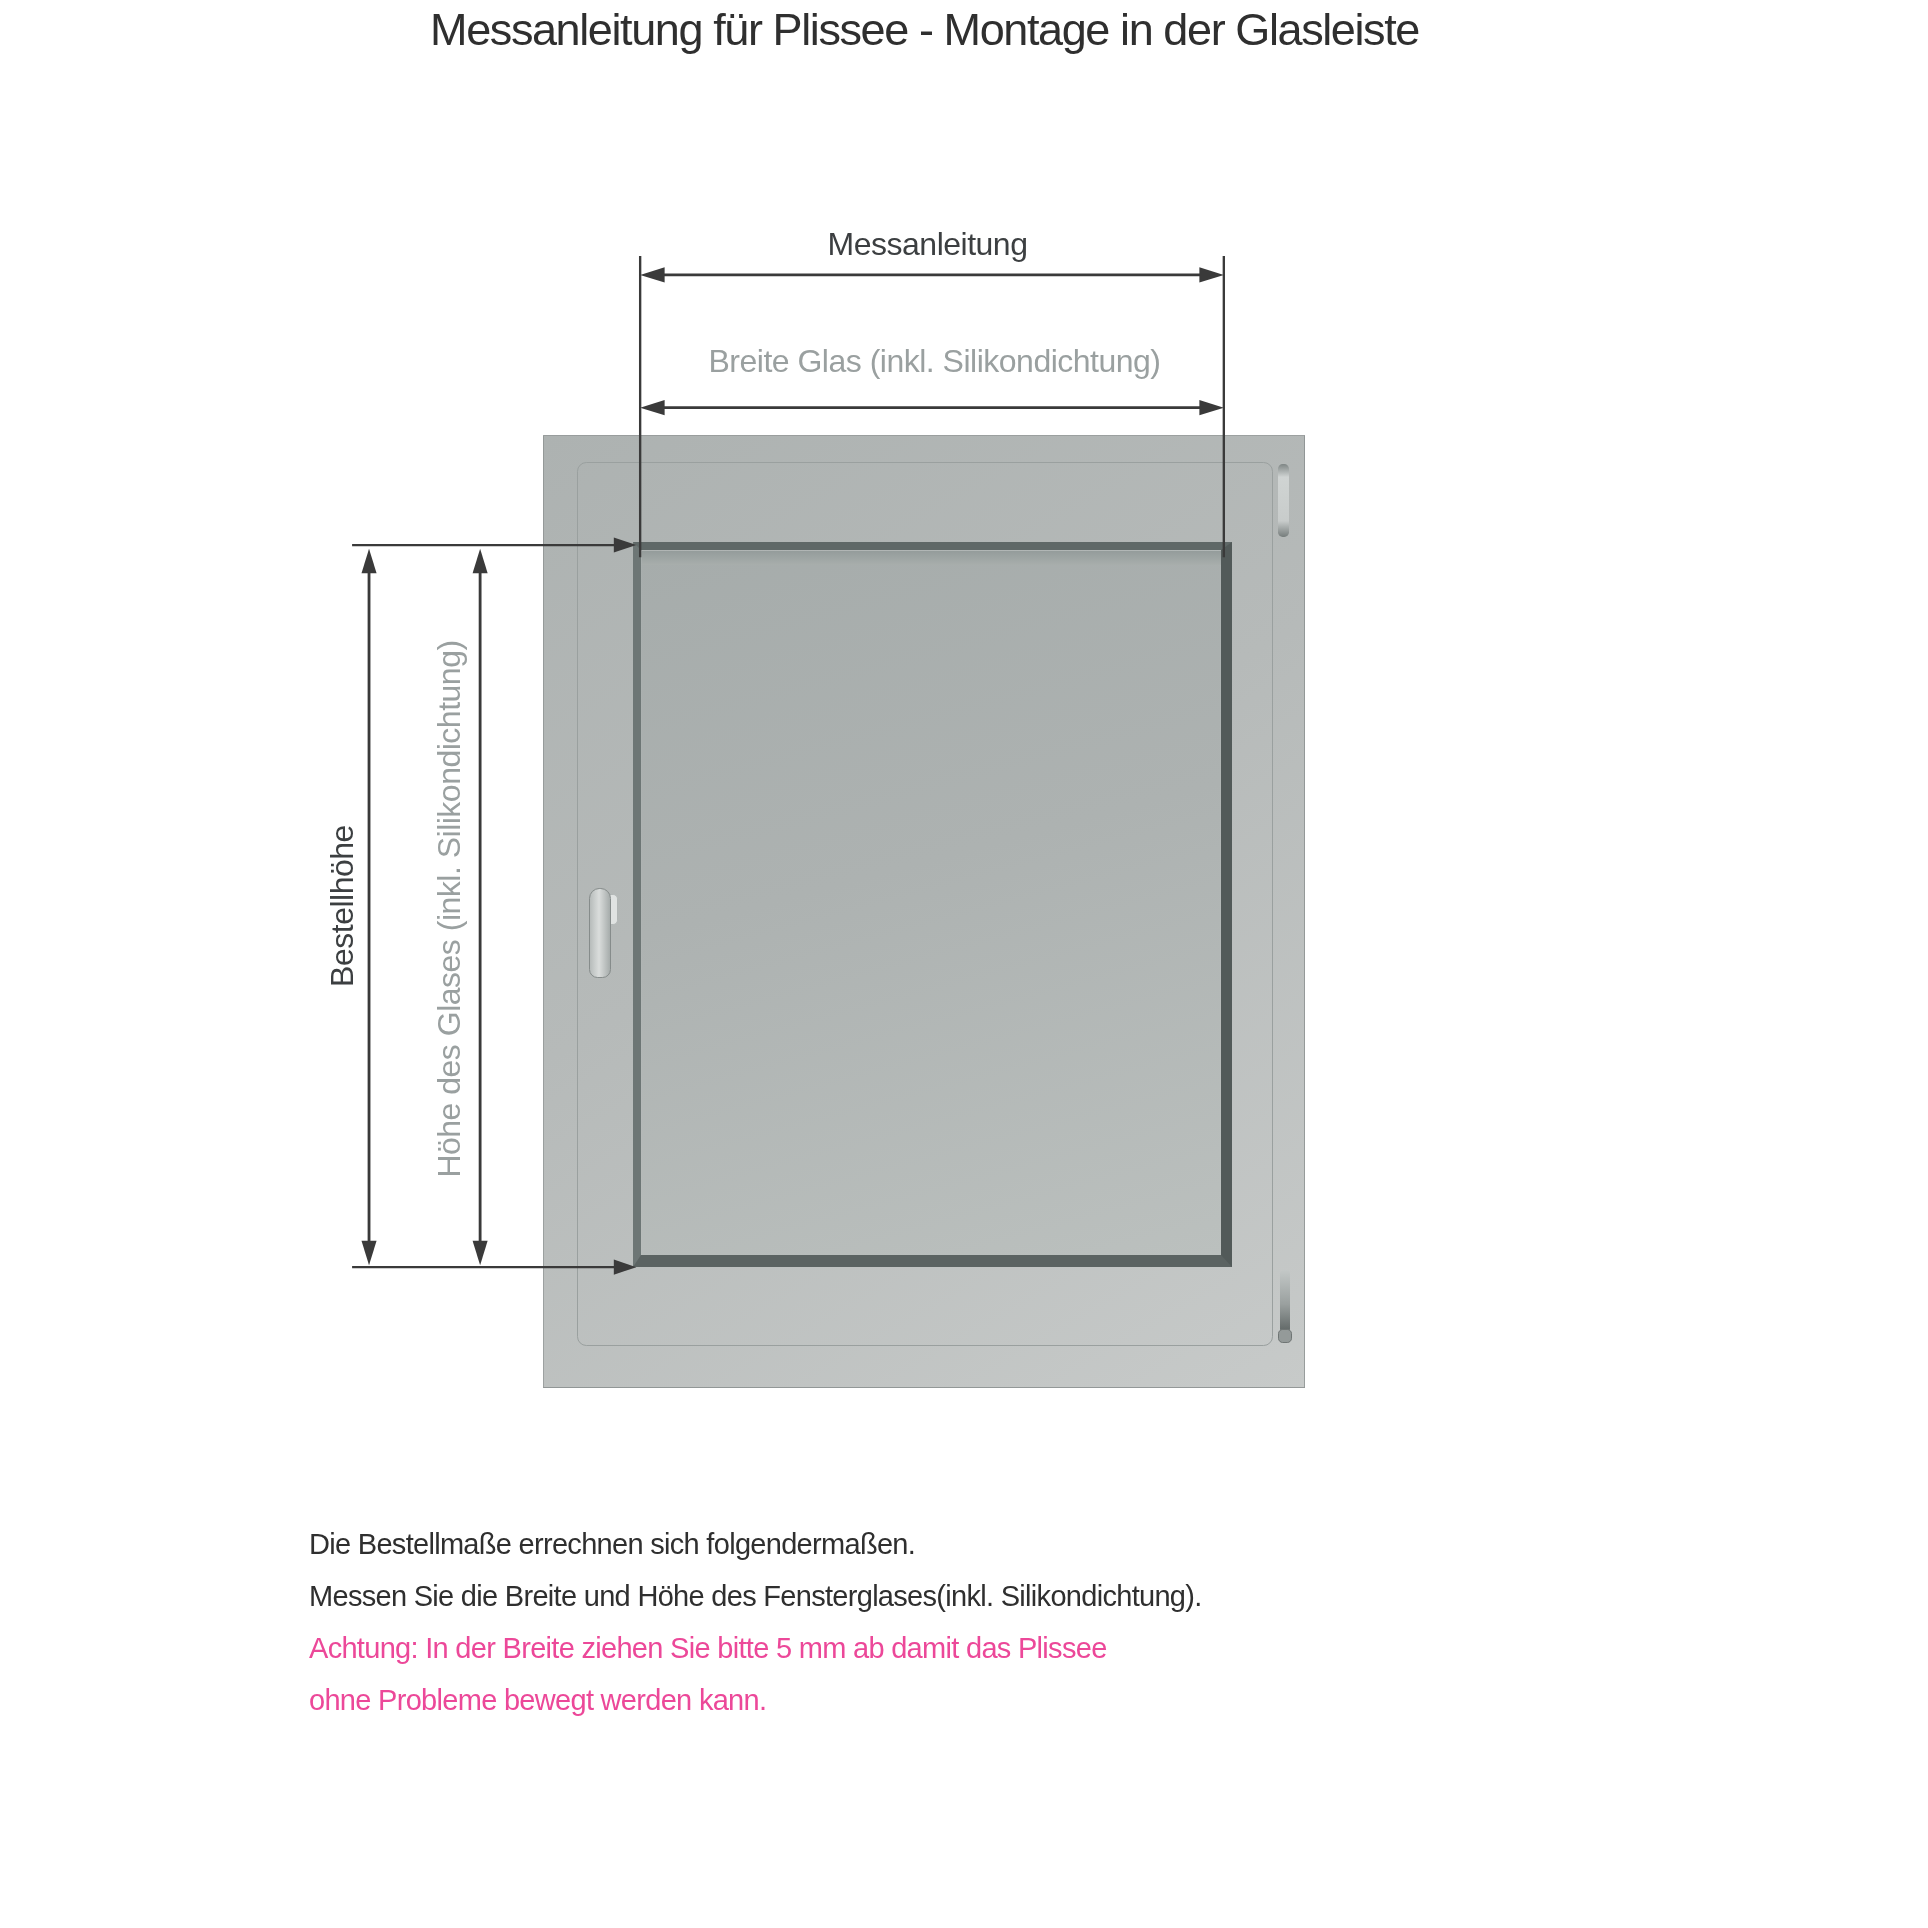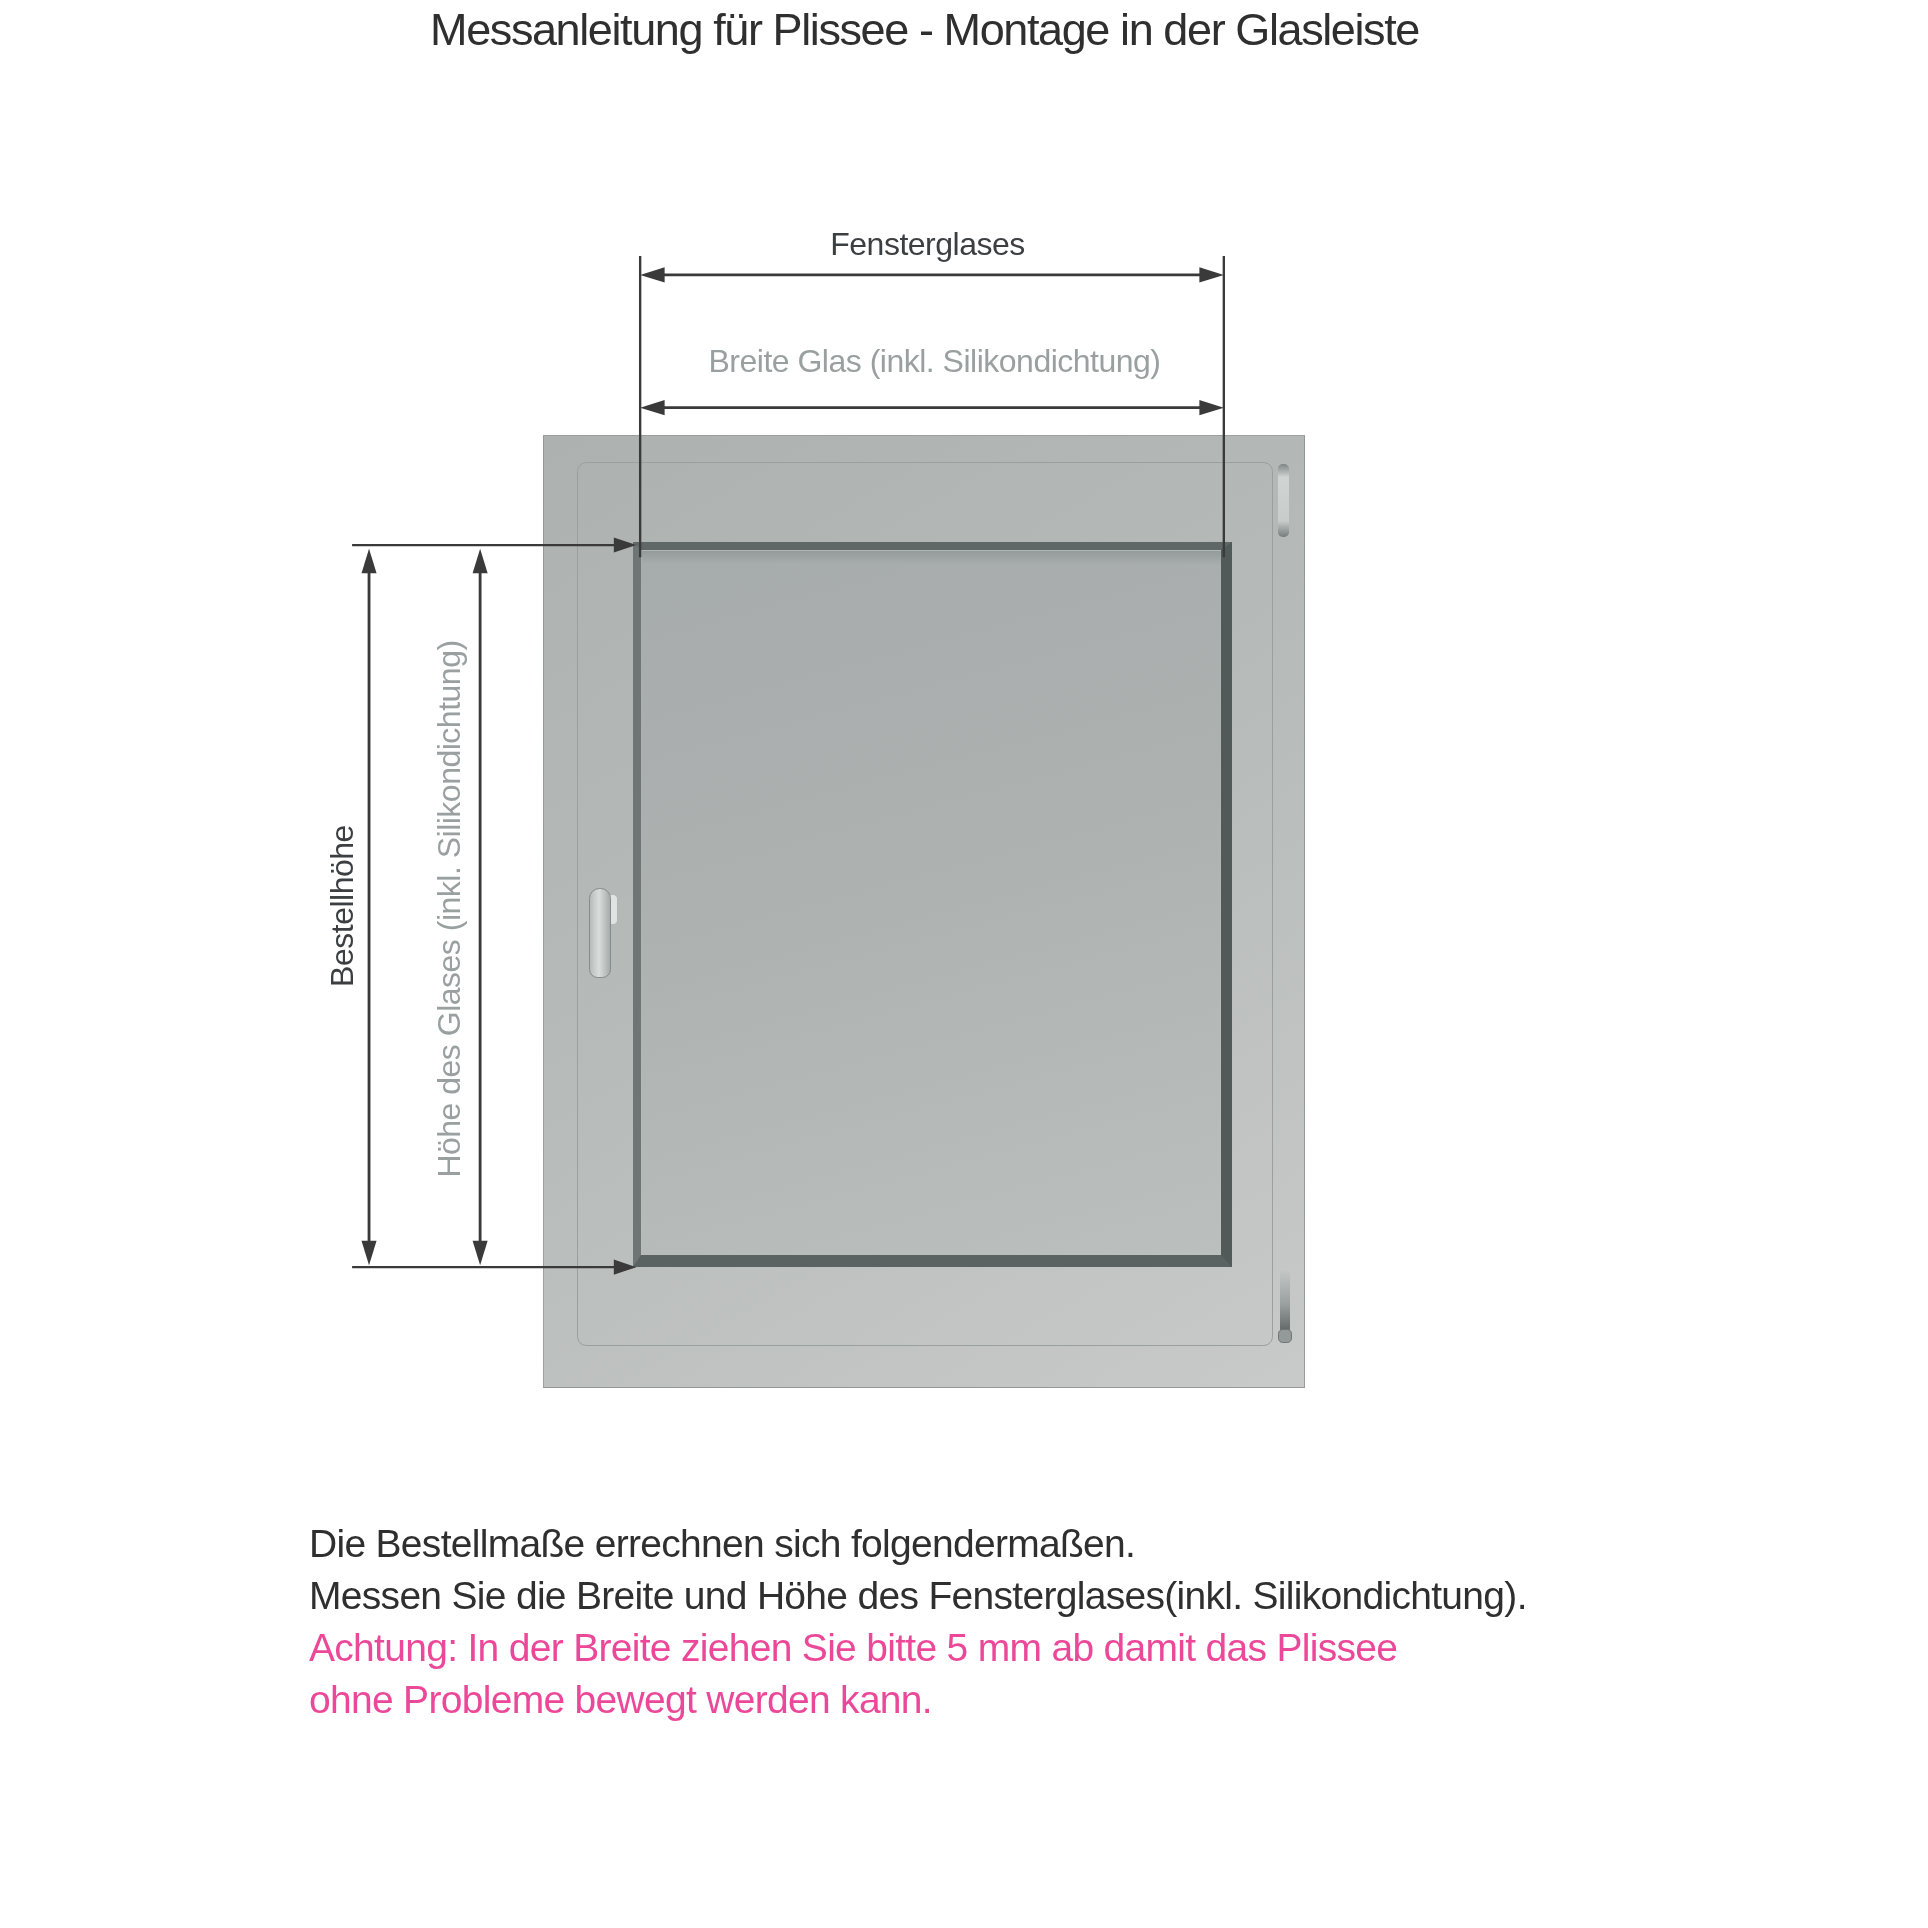--- a/index.html
+++ b/index.html
@@ -58,21 +58,21 @@
     position:absolute;left:736px;top:834px;width:10.4px;height:62px;border-radius:3.8px;
     background:linear-gradient(#c3c8c7 0%,#9aa09f 55%,#5f6665 100%);
   }
   .hinge-bottom-knob{
     position:absolute;left:734px;top:893px;width:14px;height:14px;border-radius:4.7px;
     background:#949a99;border:0.9px solid #6f7574;box-sizing:border-box;
   }
   
   .anno{position:absolute;left:0;top:0;width:1928px;height:1928px;pointer-events:none;}
   
-  .instr{position:absolute;left:309px;font-size:39px;letter-spacing:-0.7px;line-height:52px;color:#2f2f2f;}
+  .instr{position:absolute;left:309px;font-size:29px;letter-spacing:-0.7px;line-height:52px;color:#2f2f2f;}
   .instr div{white-space:pre;}
   .block-main{top:1518px;}
   .block-example{top:1772px;}
   .warn{color:#ec4899;}
   .indent{margin-left:162px;}
 </style>
 </head>
 <body>
 
 <div class="canvas">
@@ -124,21 +124,21 @@
       </g>
 
       <g>
         <line x1="510" y1="605" x2="510" y2="1322" stroke-width="3"></line>
         <polygon points="510,583 502,609 518,609" stroke="none"></polygon>
         <polygon points="510,1344 502,1318 518,1318" stroke="none"></polygon>
       </g>
     </g>
   </svg>
 
-  <div class="dim-label dim-dark lbl-order-width">Fensterglases</div>
+  <div class="dim-label dim-dark lbl-order-width">Messanleitung</div>
   <div class="dim-label dim-gray lbl-glass-width">Breite Glas (inkl. Silikondichtung)</div>
   <div class="dim-label dim-dark lbl-order-height">Bestellhöhe</div>
   <div class="dim-label dim-gray lbl-glass-height">Höhe des Glases (inkl. Silikondichtung)</div>
 
   <div class="instr block-main">
     <div>Die Bestellmaße errechnen sich folgendermaßen.</div>
     <div>Messen Sie die Breite und Höhe des Fensterglases(inkl. Silikondichtung).</div>
     <div class="warn">Achtung: In der Breite ziehen Sie bitte 5 mm ab damit das Plissee</div>
     <div class="warn">ohne Probleme bewegt werden kann.</div>
   </div>

